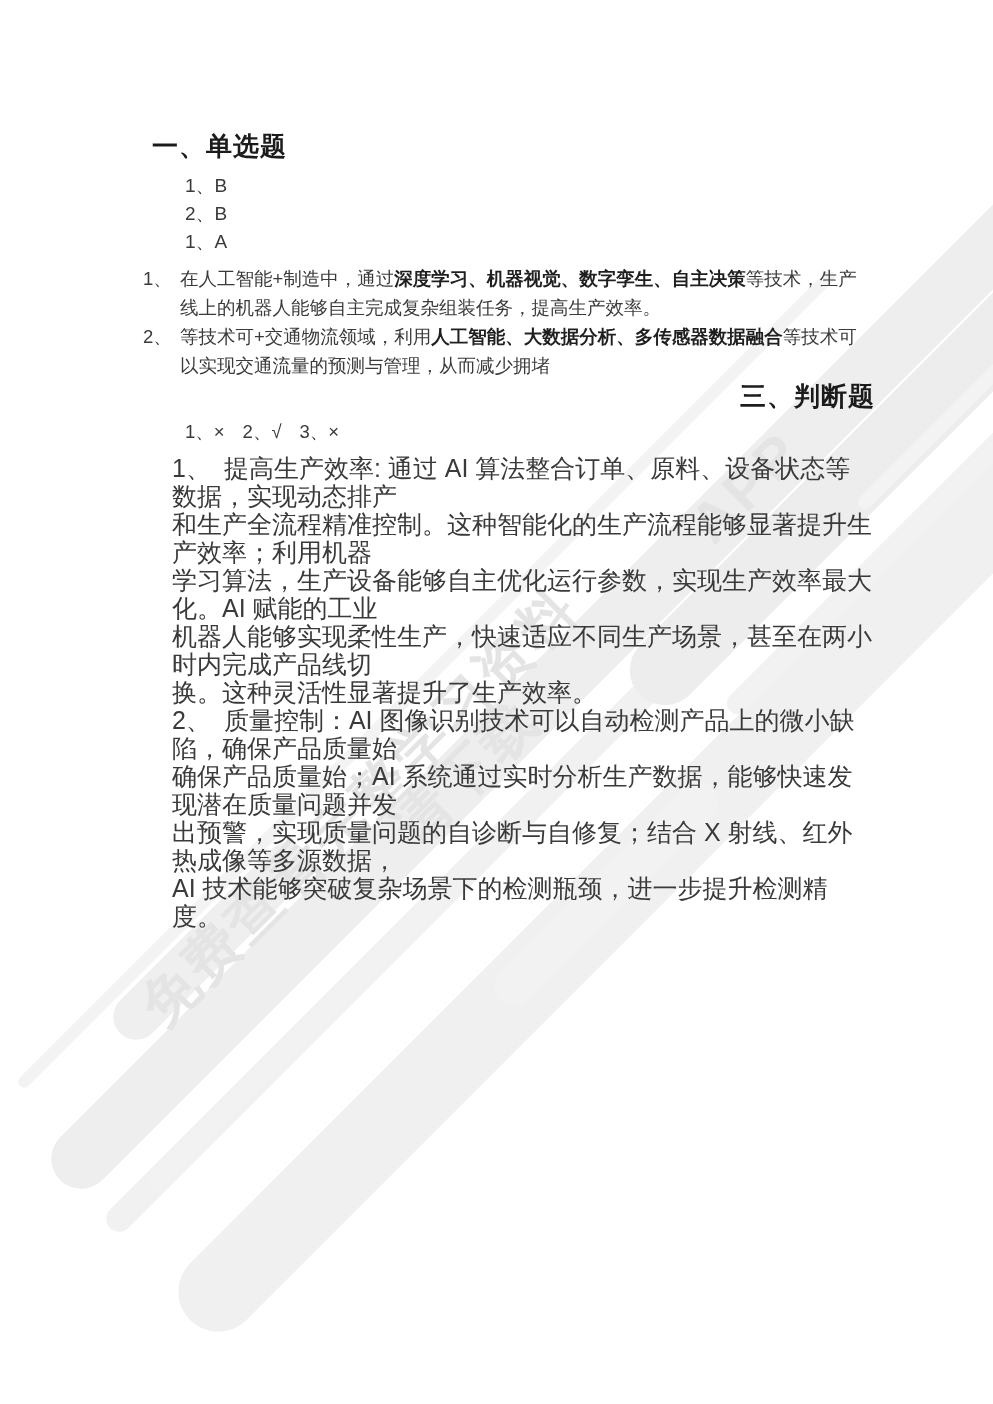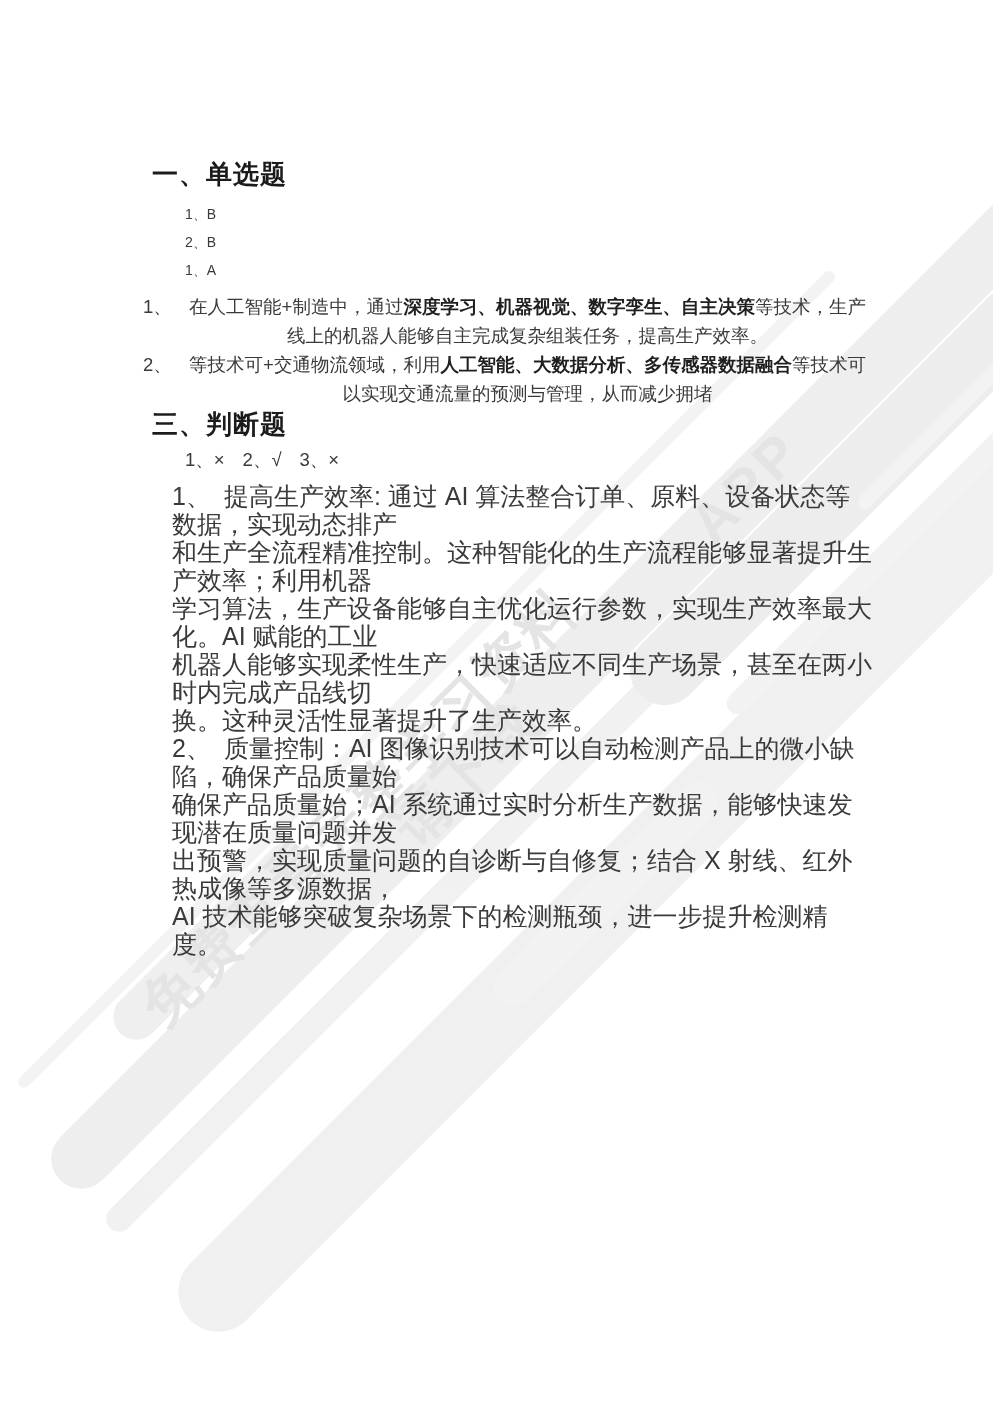--- a/index.html
+++ b/index.html
@@ -26,34 +26,33 @@
   }
   .wm-cjk{font-size:56px;letter-spacing:3px;}
   .wm1{left:151px;top:978px;}
   .wm2{left:404px;top:798px;}
   .wm3{left:700px;top:500px;letter-spacing:5px;}
   
   .content{
     position:relative;z-index:1;
     padding:130px 118px 0 152px;
     color:#3a3a3a;
-    margin-top:28px;
   }
   h2.sec{
     font-size:26px;line-height:32px;font-weight:bold;color:#1b1b1b;
     margin:0;letter-spacing:1px;
   }
   .m-fill{margin-top:4px;}
-  .m-judge{margin-top:10px;}
+  .m-judge{margin-top:10px;text-align:right;}
   .m-short{margin-top:8px;}
-  .answers{margin:10px 0 0 33px;font-size:14px;line-height:28px;color:#3a3a3a;}
+  .answers{margin:10px 0 0 33px;font-size:19px;line-height:28px;color:#3a3a3a;}
   .fill{margin-top:8px;font-size:18.5px;line-height:29px;}
   .fill-item{display:flex;margin-left:-9px;}
   .fill-no{width:37px;flex:none;}
-  .fill-txt{flex:1;white-space:pre-line;text-align:center;}
+  .fill-txt{flex:1;white-space:pre-line;}
   .fill-txt b{font-weight:bold;color:#1f1f1f;}
   .judge{display:flex;gap:18px;margin:6px 0 0 33px;font-size:18.5px;line-height:28px;}
   .sa{margin:8px 0 0 20px;font-size:25px;line-height:28px;}
   .sa p{margin:0;white-space:pre-line;}
   .sa-no{margin-right:13px;}
 </style>
 </head>
 <body>
 
 <div class="page">

